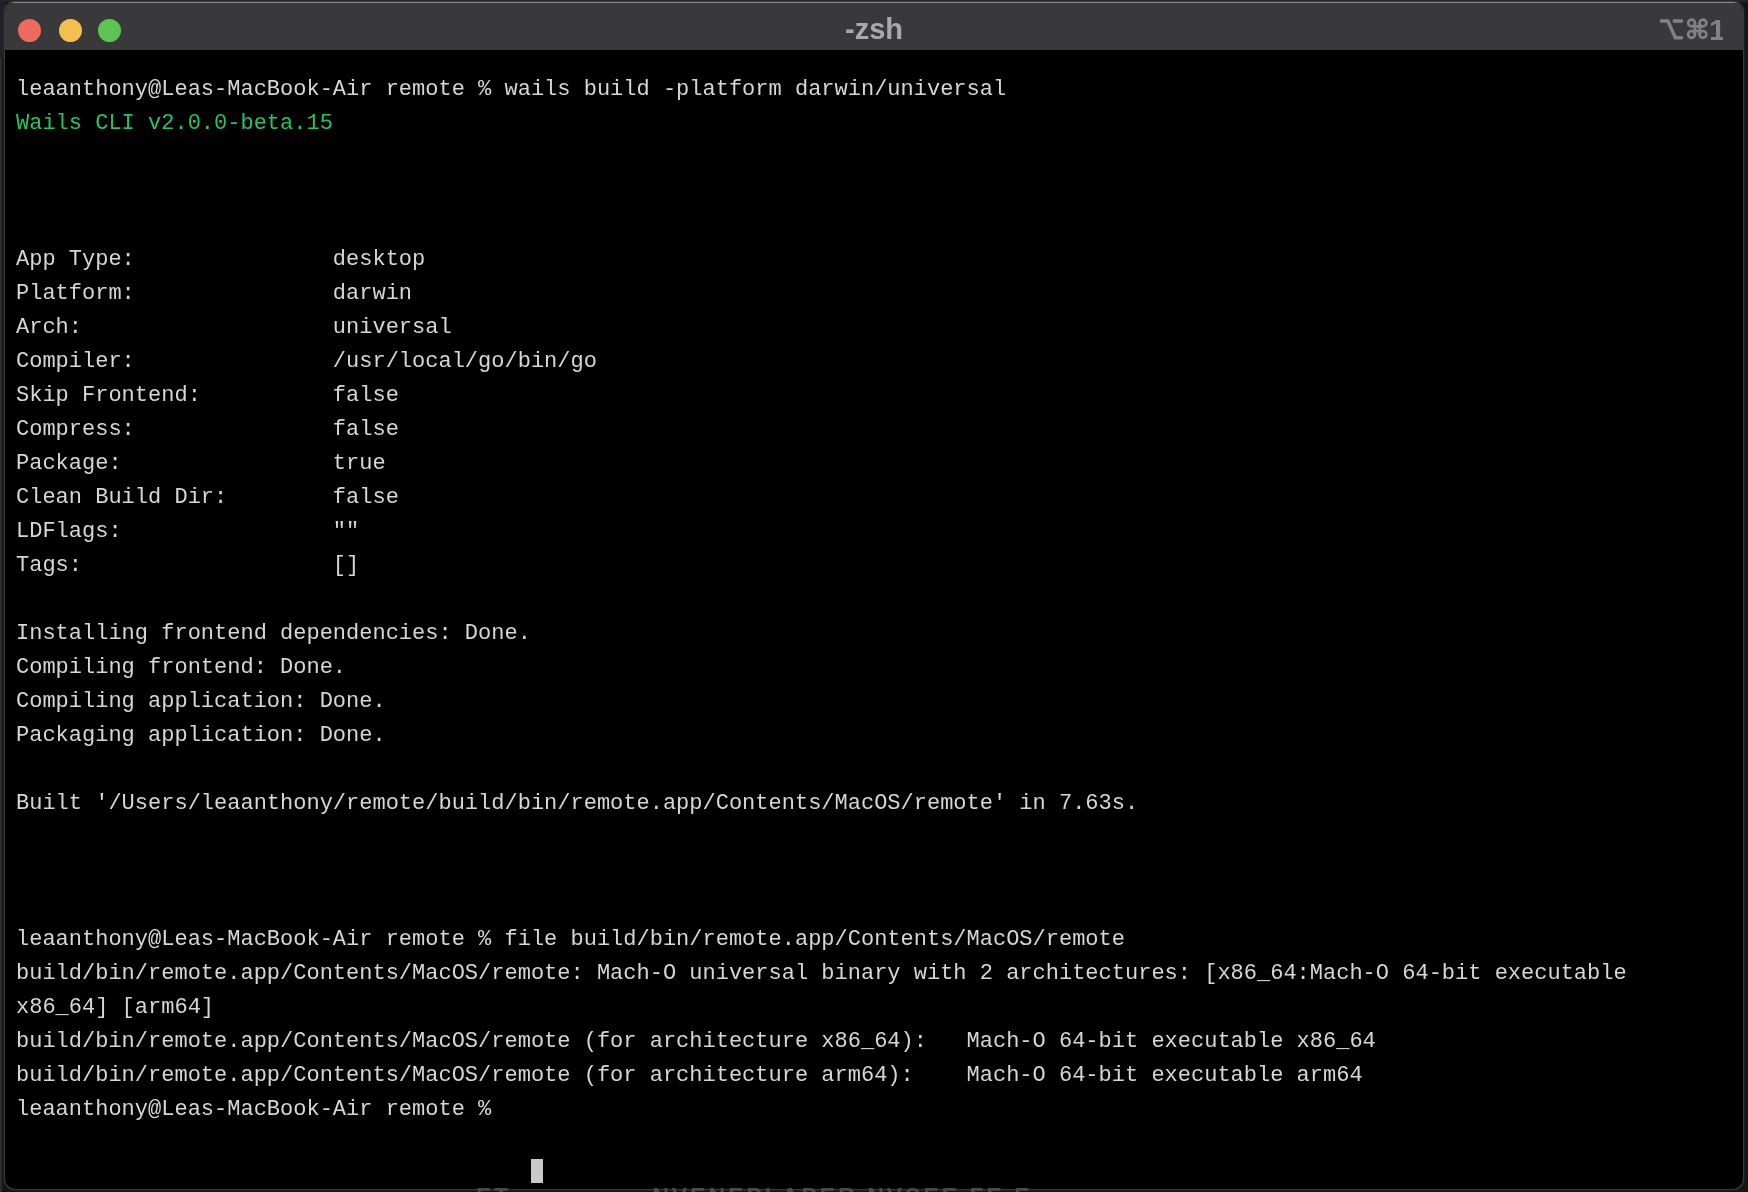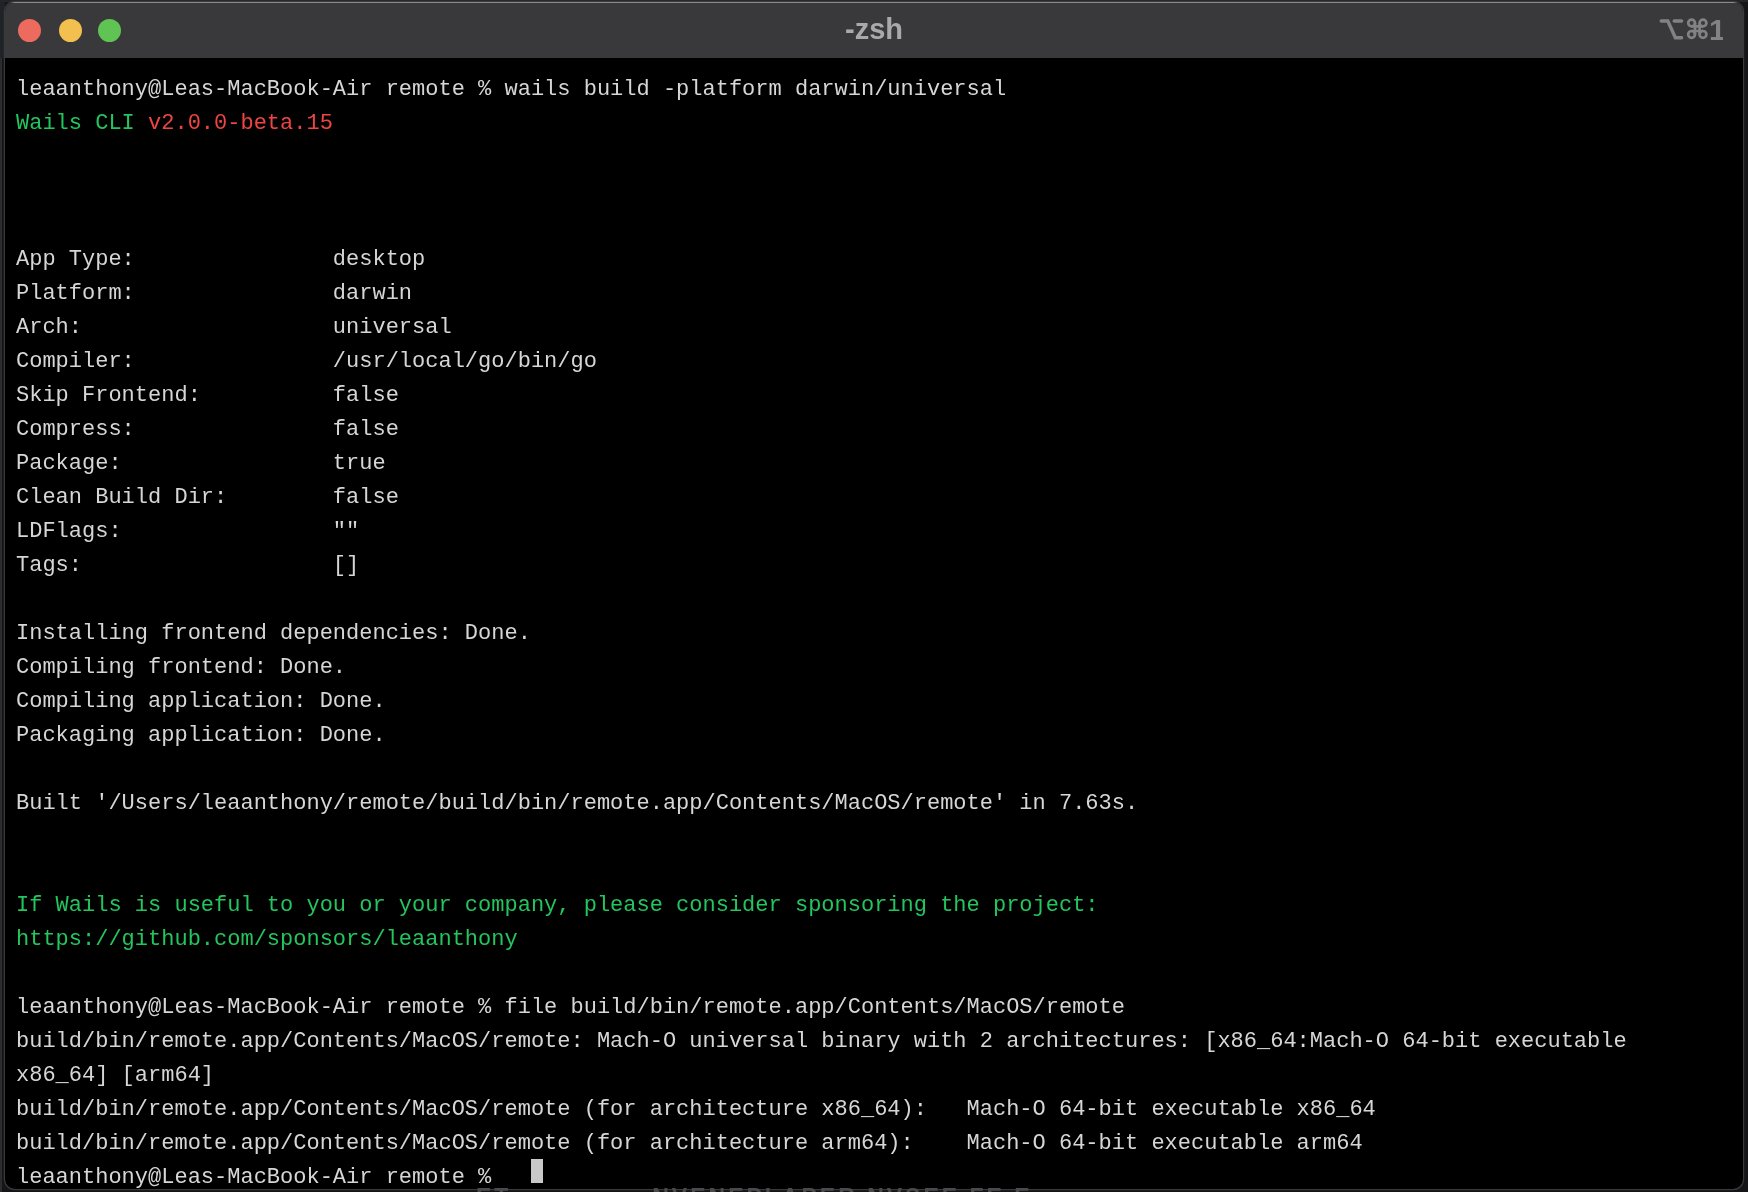--- a/index.html
+++ b/index.html
@@ -1,33 +1,33 @@
 <!DOCTYPE html>
 <html><head>
 <meta charset="utf-8">
 <style>
   html,body{margin:0;padding:0;}
   body{width:1748px;height:1192px;background:#151517;overflow:hidden;position:relative;}
   .edgeL{position:absolute;left:0;top:0;width:2px;height:1192px;background:#2c2c2e;}
   .win{position:absolute;left:5px;top:2px;width:1738px;height:1187px;border-radius:10px;
        background:#000;overflow:hidden;box-shadow:0 0 0 1.2px #3a3a3c;}
-  .tb{position:absolute;left:0;top:0;width:100%;height:56px;background:#39393b;
+  .tb{position:absolute;left:0;top:0;width:100%;height:48px;background:#39393b;
       border-top:1.5px solid #8a8a8c;box-sizing:border-box;}
   .dot{position:absolute;top:15.7px;width:23px;height:23px;border-radius:50%;}
   .d1{left:12.7px;background:#ec6a5e;}
   .d2{left:53.5px;background:#f3bf4f;}
   .d3{left:93px;background:#5fc454;}
   .ttl{position:absolute;left:0;top:0;width:100%;height:53px;line-height:53px;
        text-align:center;font-family:"Liberation Sans",sans-serif;font-weight:bold;
        font-size:29px;color:#a9a9ab;}
   .hk{position:absolute;left:1654px;top:11px;width:64px;height:30px;}
   pre{position:absolute;left:7px;top:66.5px;margin:4px;font-family:"Liberation Mono",monospace;
       font-size:22px;line-height:34px;color:#d6d6d6;white-space:pre;}
   .y{color:#22c55e;}
-  .r{color:#ef4444;}
+  .r{color:#22c55e;}
   .cur{position:absolute;left:531px;top:1159px;width:12px;height:24px;background:#c9c9c9;}
   .gb{position:absolute;left:476px;top:1184px;font-family:"Liberation Sans",sans-serif;
       font-weight:bold;font-size:23px;color:#4a4a4c;letter-spacing:3px;white-space:pre;}
 </style>
 </head>
 <body>
 <div class="edgeL"></div>
 <div style="position:absolute;left:0;top:0;width:5px;height:58px;background:#1f2226;"></div>
 <div style="position:absolute;left:0;top:0;width:1748px;height:2px;background:#232528;"></div>
 <div class="win">
@@ -48,22 +48,20 @@
 Tags:                   []
 
 Installing frontend dependencies: Done.
 Compiling frontend: Done.
 Compiling application: Done.
 Packaging application: Done.
 
 Built '/Users/leaanthony/remote/build/bin/remote.app/Contents/MacOS/remote' in 7.63s.
 
 
-<span class="y">If Wails is useful to you or your company, please consider sponsoring the project:
-https://github.com/sponsors/leaanthony</span>
 
 leaanthony@Leas-MacBook-Air remote % file build/bin/remote.app/Contents/MacOS/remote
 build/bin/remote.app/Contents/MacOS/remote: Mach-O universal binary with 2 architectures: [x86_64:Mach-O 64-bit executable
 x86_64] [arm64]
 build/bin/remote.app/Contents/MacOS/remote (for architecture x86_64):   Mach-O 64-bit executable x86_64
 build/bin/remote.app/Contents/MacOS/remote (for architecture arm64):    Mach-O 64-bit executable arm64
 leaanthony@Leas-MacBook-Air remote % </pre>
   <div class="tb">
     <div class="ttl">-zsh</div>
     <div class="dot d1"></div>

